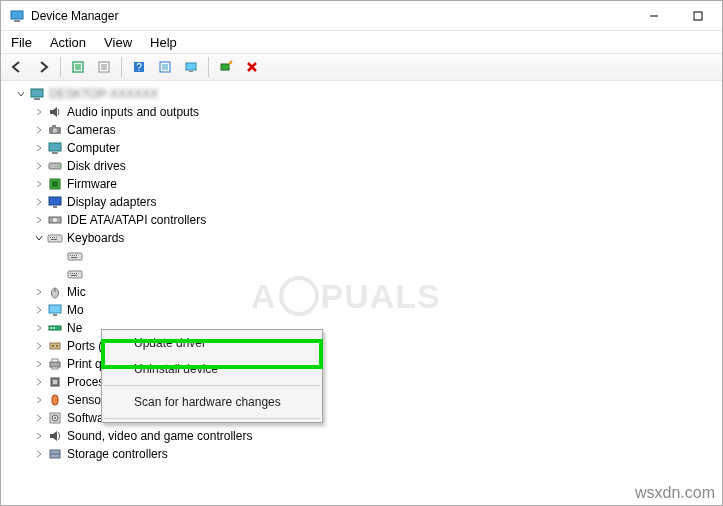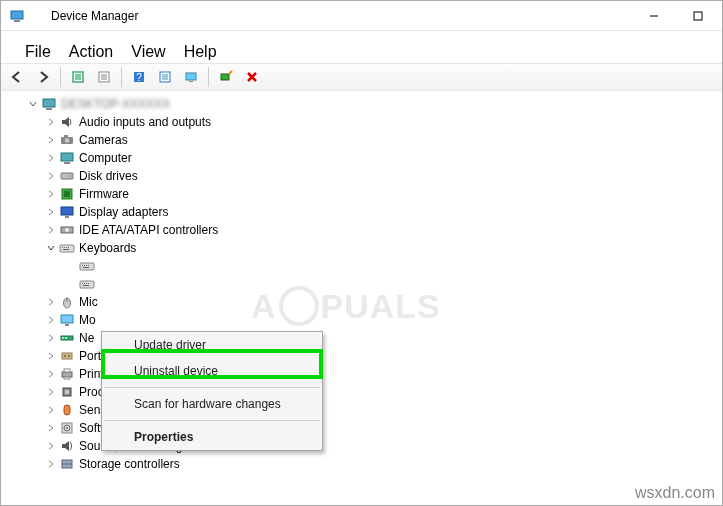--- a/index.html
+++ b/index.html
@@ -10,49 +10,48 @@
     width: 723px;
     height: 506px;
     overflow: hidden;
     position: relative;
   }
   .window { border: 1px solid #aaa; width: 723px; height: 506px; display: flex; flex-direction: column; }
   .titlebar {
     height: 30px; display: flex; align-items: center; padding: 0 2px 0 8px;
     font-size: 12px; color: #000; border-bottom: 1px solid #e5e5e5;
   }
-  .titlebar .title-left { display: flex; align-items: center; gap: 22px; flex: 1; }
+  .titlebar .title-left { display: flex; align-items: center; gap: 2px; flex: 1; }
   .titlebar .win-btn { width: 44px; height: 28px; display: flex; align-items: center; justify-content: center; }
   .titlebar .win-btn svg { width: 10px; height: 10px; }
   .menubar {
-    height: 22px; display: flex; align-items: center; padding: 0 16px; gap: 2px;
-    font-size: 16px;
-    margin-top: 10px;
+    height: 22px; display: flex; align-items: center; padding: 0 2px; gap: 2px;
+    font-size: 13px;
   }
   .menubar .menu-item { padding: 2px 8px; cursor: default; }
   .toolbar {
     height: 28px; display: flex; align-items: center; padding: 0 4px; gap: 2px;
     border-top: 1px solid #e5e5e5; border-bottom: 1px solid #e5e5e5;
     background: linear-gradient(#fcfcfc,#f2f2f2);
   }
   .toolbar .tbtn { width: 24px; height: 22px; display:flex; align-items:center; justify-content:center; border:1px solid transparent; }
   .toolbar .sep { width:1px; height:20px; background:#ccc; margin:0 3px; }
-  .tree { flex:1; overflow:auto; padding: 4px 0 4px 16px; position: relative; }
+  .tree { flex:1; overflow:auto; padding: 4px 0 4px 4px; position: relative; }
   .node { display:flex; align-items:center; height:18px; padding-left:4px; white-space:nowrap; }
   .depth0 { margin-left: 6px; }
   .depth1 { margin-left: 24px; }
   .depth2 { margin-left: 44px; }
   .arrow { width:12px; height:12px; display:inline-flex; align-items:center; justify-content:center; margin-right:2px; color:#666; }
   .arrow svg { width:8px; height:8px; }
   .icon { width:16px; height:16px; margin-right:4px; display:inline-flex; align-items:center; justify-content:center; }
   .label { font-size:12px; color:#000; }
   .root-label { filter: blur(2px); color:#777; }
   
   .ctx {
-    position:absolute; left:100px; top:240px; width:222px;
+    position:absolute; left:100px; top:248px; width:222px;
     background:#f5f5f5; border:1px solid #a5a5a5; box-shadow:2px 3px 4px rgba(0,0,0,.25);
     z-index:10;
   }
   .ctx .row { height:26px; display:flex; align-items:center; padding:0 16px 0 32px; font-size:12px; color:#222; }
   .ctx .row.bold { font-weight:700; }
   .ctx .sep-row { height:1px; background:#d0d0d0; margin:3px 2px; }
   .highlight-box {
     position:absolute; left:100px; top:258px; width:222px; height:30px;
     border:4px solid #00d800; z-index:11; pointer-events:none;
   }
@@ -470,21 +469,20 @@
           <span class="label">Storage controllers</span>
         </div>
       </div>
 
     <div class="ctx">
       <div class="row">Update driver</div>
       <div class="row">Uninstall device</div>
       <div class="sep-row"></div>
       <div class="row">Scan for hardware changes</div>
       <div class="sep-row"></div>
-      <div class="row bold">Properties</div>
     </div>
     <div class="highlight-box"></div>
 
   </div>
 
 </div>
 
 <div class="footer-mark">wsxdn.com</div>
 
 </body></html>

